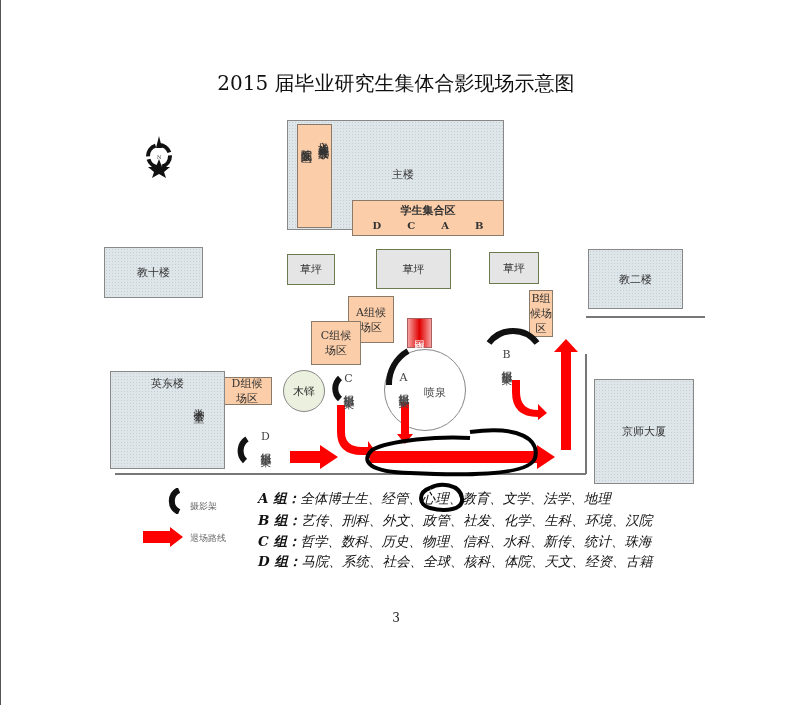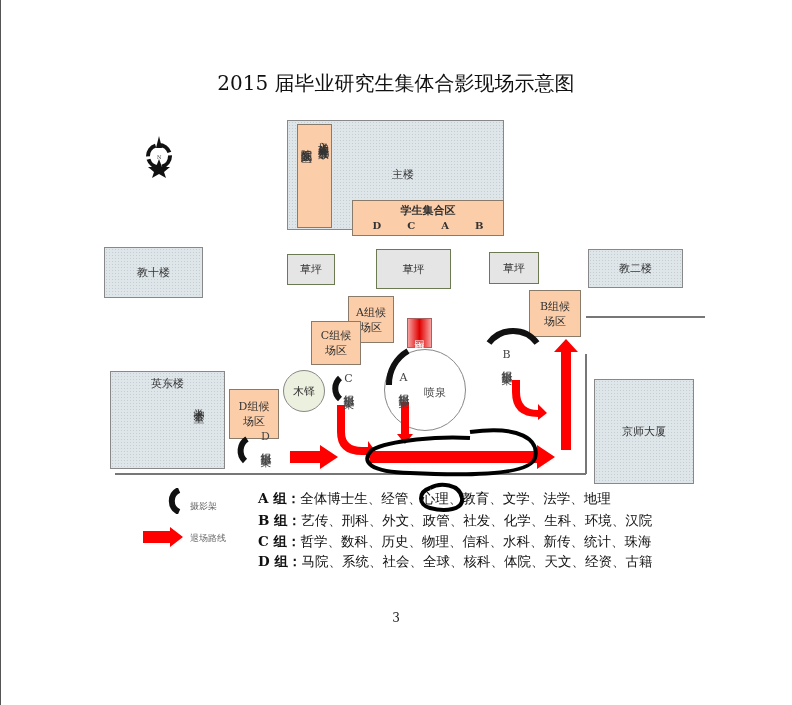--- a/index.html
+++ b/index.html
@@ -6,21 +6,21 @@
   body{width:792px;height:705px;position:relative;overflow:hidden;font-family:"DejaVu Serif","Liberation Serif",serif;color:#222;}
   .leftbar{position:absolute;left:0;top:0;width:1px;height:705px;background:#555;}
   .title{position:absolute;left:0;width:792px;top:70px;text-align:center;font-size:20px;color:#111;font-family:"DejaVu Serif",serif;}
   .box{position:absolute;box-sizing:border-box;display:flex;align-items:center;justify-content:center;text-align:center;font-size:11px;line-height:15px;color:#333;}
   .bldg{background-color:#dfe6ea;background-image:radial-gradient(#c3cdd3 1px,transparent 1px);background-size:3px 3px;border:1px solid #888;}
   .peach{background:#fbcda8;border:1px solid #8a7a6a;}
   .grass{background:#e5e5e5;border:1px solid #6b7a50;color:#333;}
   .vtext{writing-mode:vertical-rl;text-orientation:upright;letter-spacing:1px;}
   .abs{position:absolute;}
   .lbl{position:absolute;font-size:11px;color:#444;}
-  .legend-row{position:absolute;left:258px;font-size:13.5px;color:#111;white-space:nowrap;}
+  .legend-row{position:absolute;left:258px;font-size:13.5px;color:#111;white-space:nowrap;font-style:italic;}
   .legend-row b{font-family:"DejaVu Serif",serif;}
   .page-num{position:absolute;left:0;width:792px;text-align:center;top:611px;font-size:12px;}
 </style>
 </head>
 <body>
 
 <div class="leftbar"></div>
 
 <div class="title">2015 届毕业研究生集体合影现场示意图</div>
 
@@ -48,44 +48,44 @@
       <span>D</span>
       <span>C</span>
       <span>A</span>
       <span>B</span>
     </div>
   </div>
 
   <div class="box bldg" style="left:104px;top:247px;width:99px;height:51px;">
     <span>教十楼</span>
   </div>
-  <div class="box bldg" style="left:588px;top:249px;width:95px;height:39px;">
+  <div class="box bldg" style="left:588px;top:249px;width:95px;height:60px;">
     <span>教二楼</span>
   </div>
 
   <div class="box grass" style="left:287px;top:254px;width:48px;height:31px;">
       <span>草坪</span>
     </div>
   <div class="box grass" style="left:376px;top:249px;width:75px;height:40px;">
       <span>草坪</span>
     </div>
   <div class="box grass" style="left:489px;top:252px;width:50px;height:32px;">
       <span>草坪</span>
     </div>
 
   <div class="box peach" style="left:348px;top:296px;width:46px;height:47px;">
       <span style="width:30px;">A组候场区</span>
     </div>
-  <div class="box peach" style="left:529px;top:290px;width:52px;height:47px;">
+  <div class="box peach" style="left:529px;top:290px;width:24px;height:47px;">
       <span style="width:36px;">B组候场区</span>
     </div>
   <div class="box peach" style="left:280px;top:321px;width:50px;height:44px;margin-left:31px;">
       <span style="width:36px;">C组候场区</span>
     </div>
-  <div class="box peach" style="left:229px;top:377px;width:50px;height:50px;margin-top:12px;">
+  <div class="box peach" style="left:222px;top:377px;width:50px;height:28px;">
       <span style="width:36px;">D组候场区</span>
     </div>
 
   <div class="box" style="left:407px;top:318px;width:25px;height:30px;background:linear-gradient(90deg,#f7a0a0,#e00000 50%,#f7a0a0);border:1px solid #aa6060;">
     <span class="vtext" style="font-size:10px;color:#fff;">国旗</span>
   </div>
 
   <div class="abs" style="left:384px;top:349px;width:82px;height:82px;border:1px solid #888;border-radius:50%;box-sizing:border-box;"></div>
   <span class="lbl" style="left:424px;top:385px;">喷泉</span>
 

